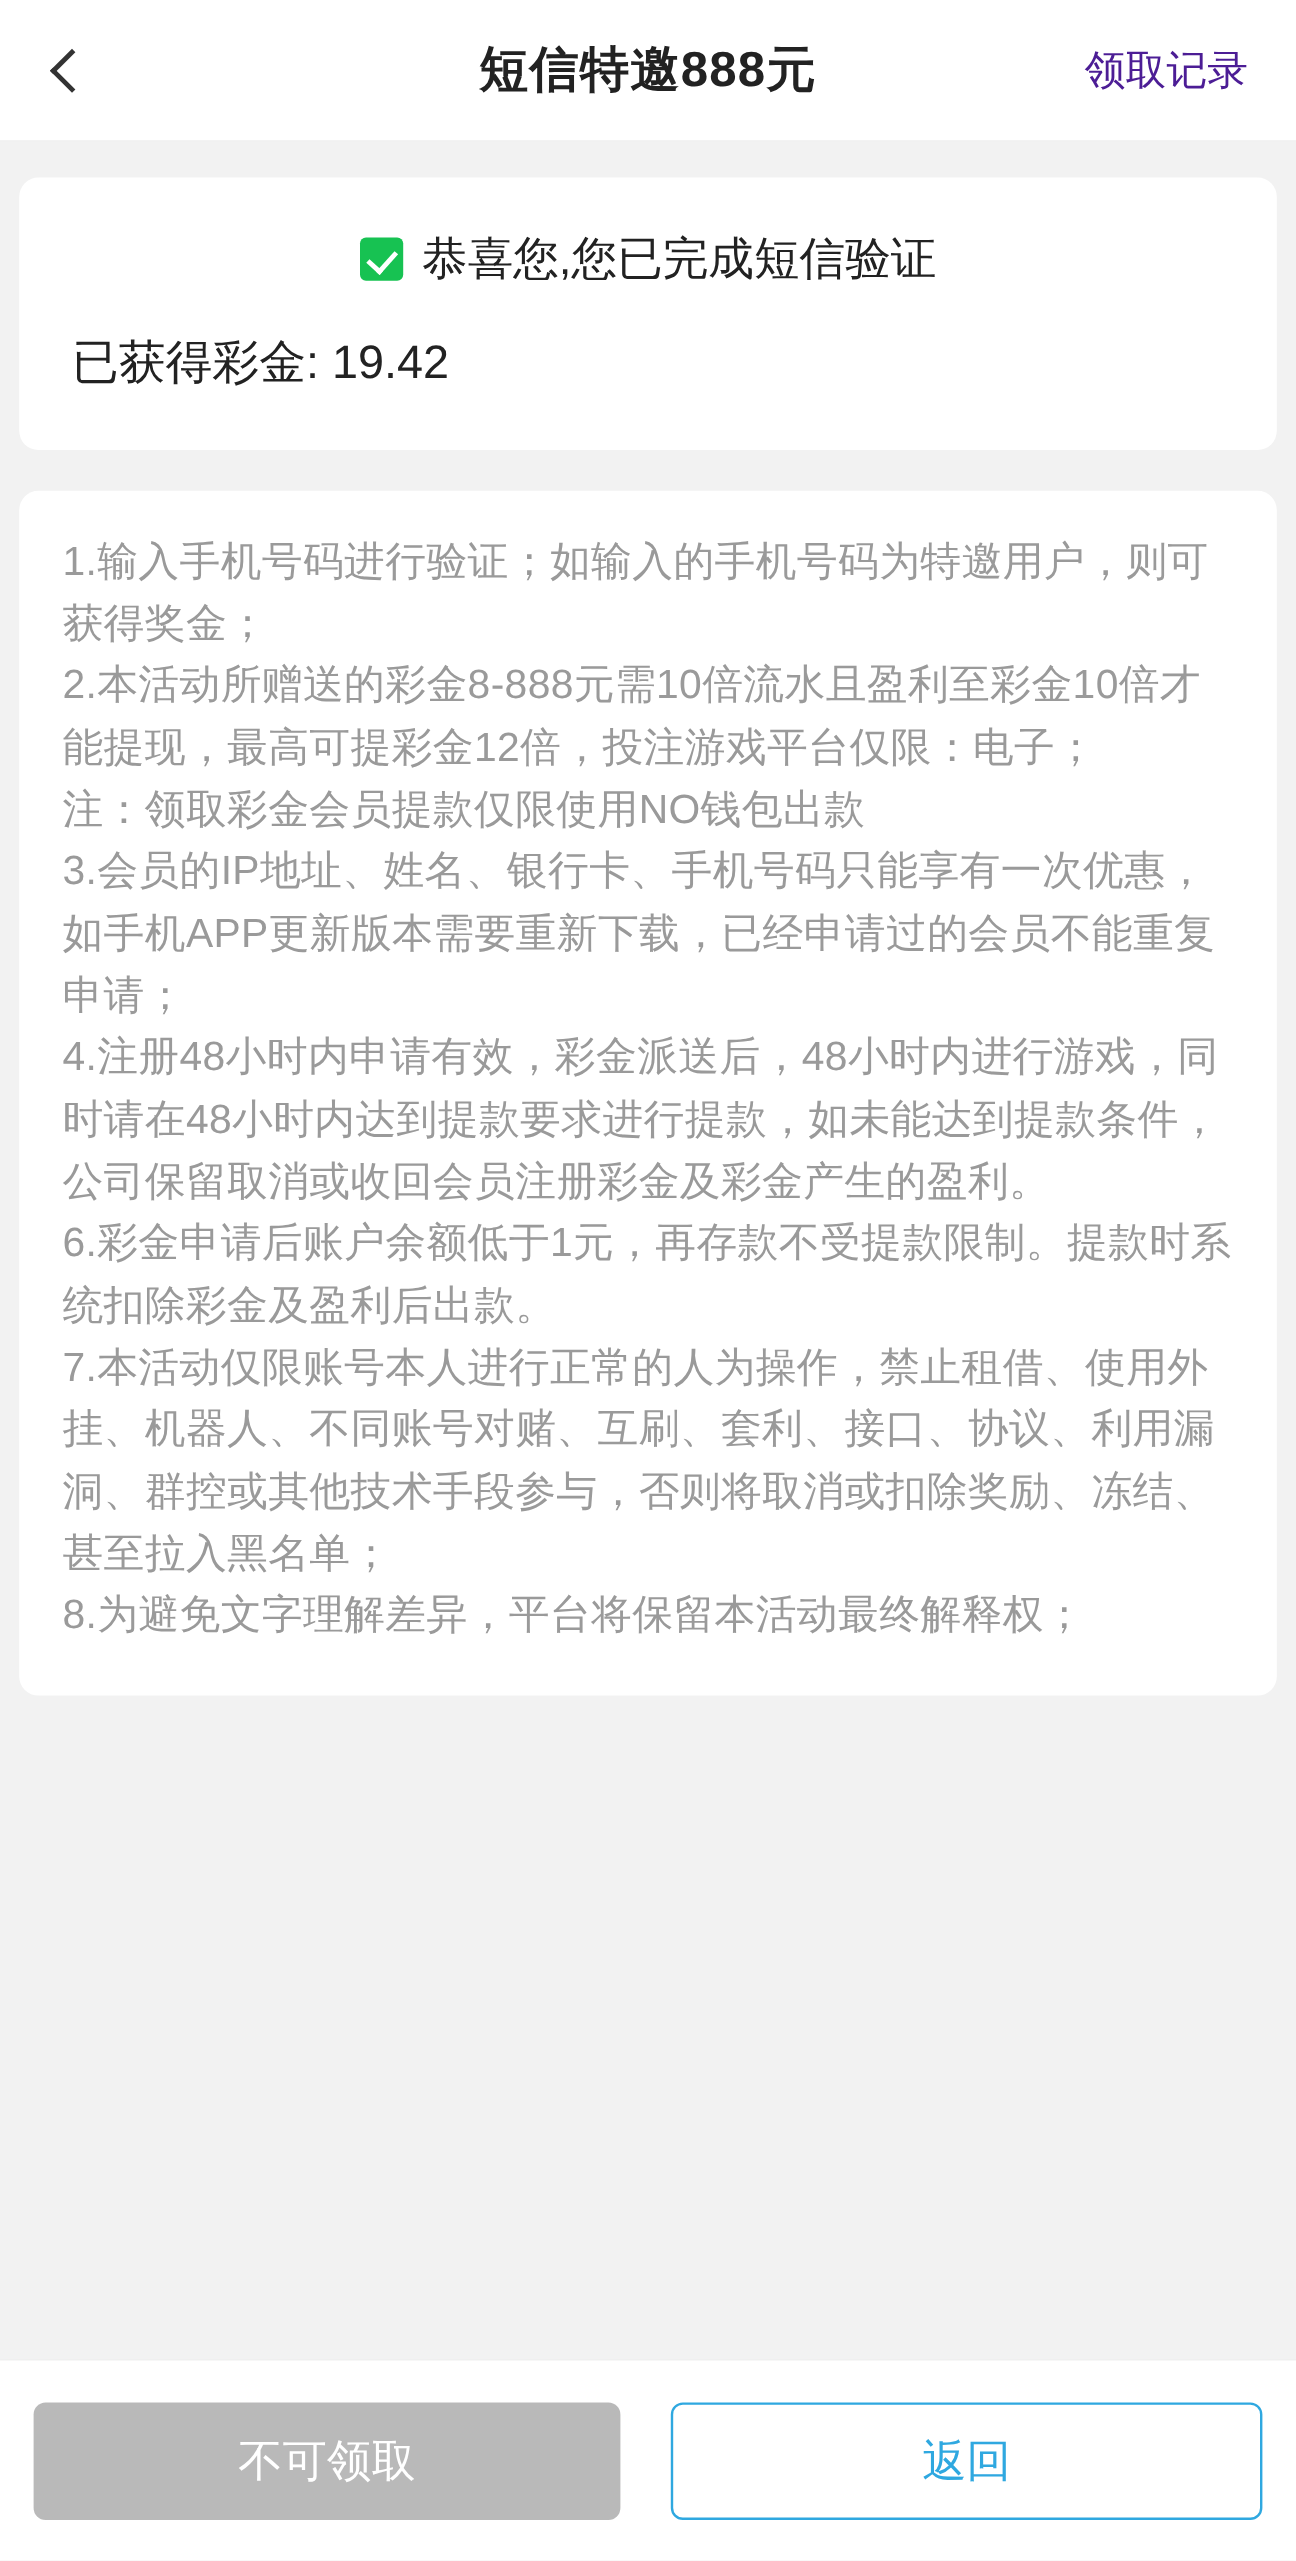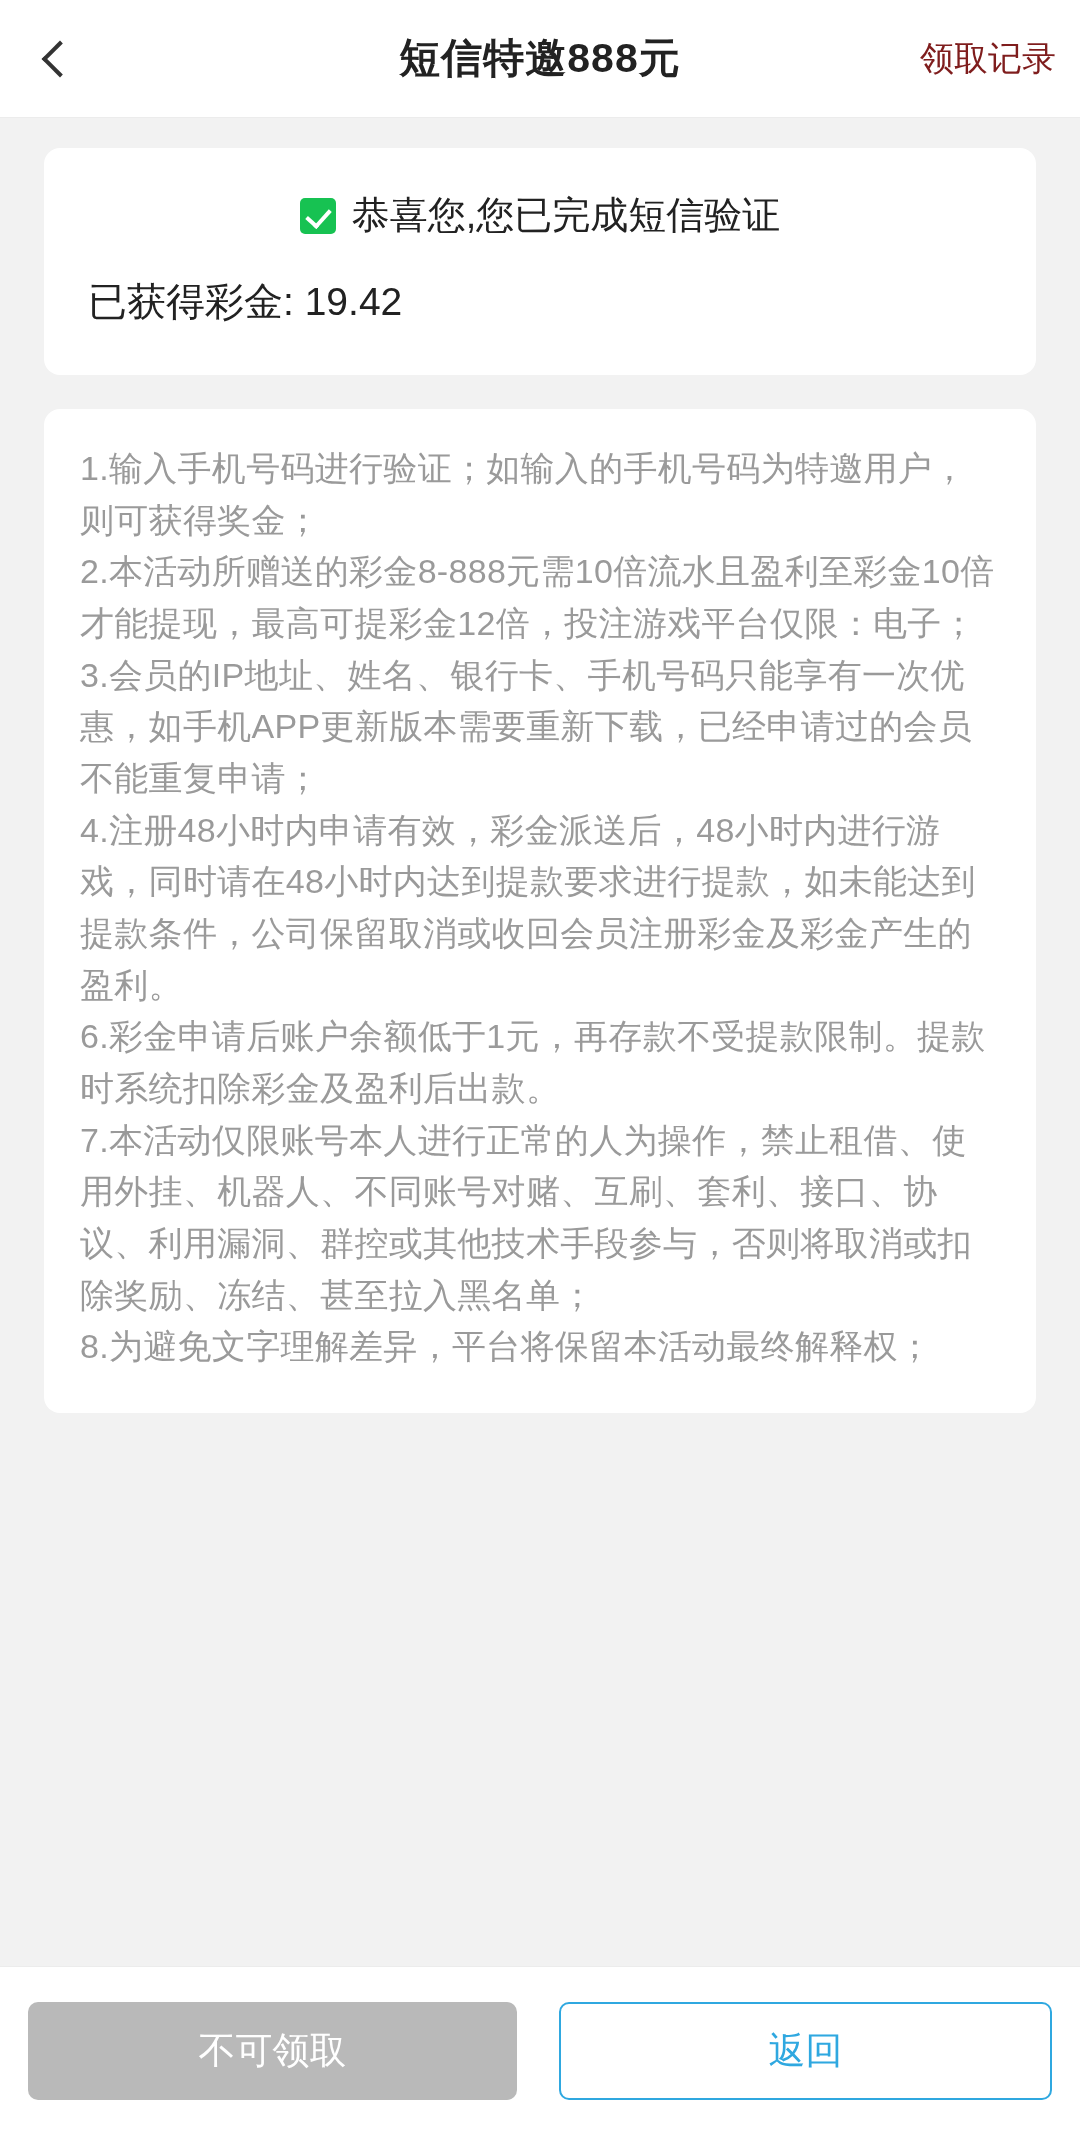--- a/index.html
+++ b/index.html
@@ -51,31 +51,31 @@
     left: 0; right: 0;
     text-align: center;
     font-size: 41px;
     font-weight: bold;
     color: #222;
     letter-spacing: 1px;
     pointer-events: none;
   }
   .header-action {
     margin-left: auto;
-    margin-right: 24px;
+    margin-right: 40px;
     font-size: 34px;
-    color: #7f1d1d;
+    color: #4c1d95;
     cursor: pointer;
     white-space: nowrap;
   }
 
   
   .body {
     flex: 1;
-    padding: 0 44px;
+    padding: 0 16px;
     overflow: hidden;
   }
 
   .card {
     background: #ffffff;
     border-radius: 16px;
     margin-top: 30px;
   }
 
   
@@ -183,20 +183,21 @@
       <div class="success-row">
         <span class="check-icon"></span>
         <span class="success-text">恭喜您,您已完成短信验证</span>
       </div>
       <div class="amount-row">已获得彩金: 19.42</div>
     </div>
 
     <div class="card card-rules">
       <div class="rule-line">1.输入手机号码进行验证；如输入的手机号码为特邀用户，则可获得奖金；</div>
       <div class="rule-line">2.本活动所赠送的彩金8-888元需10倍流水且盈利至彩金10倍才能提现，最高可提彩金12倍，投注游戏平台仅限：电子；</div>
+      <div class="rule-line">注：领取彩金会员提款仅限使用NO钱包出款</div>
       <div class="rule-line">3.会员的IP地址、姓名、银行卡、手机号码只能享有一次优惠，如手机APP更新版本需要重新下载，已经申请过的会员不能重复申请；</div>
       <div class="rule-line">4.注册48小时内申请有效，彩金派送后，48小时内进行游戏，同时请在48小时内达到提款要求进行提款，如未能达到提款条件，公司保留取消或收回会员注册彩金及彩金产生的盈利。</div>
       <div class="rule-line">6.彩金申请后账户余额低于1元，再存款不受提款限制。提款时系统扣除彩金及盈利后出款。</div>
       <div class="rule-line">7.本活动仅限账号本人进行正常的人为操作，禁止租借、使用外挂、机器人、不同账号对赌、互刷、套利、接口、协议、利用漏洞、群控或其他技术手段参与，否则将取消或扣除奖励、冻结、甚至拉入黑名单；</div>
       <div class="rule-line">8.为避免文字理解差异，平台将保留本活动最终解释权；</div>
     </div>
 
   </div>
 
   <div class="footer">

